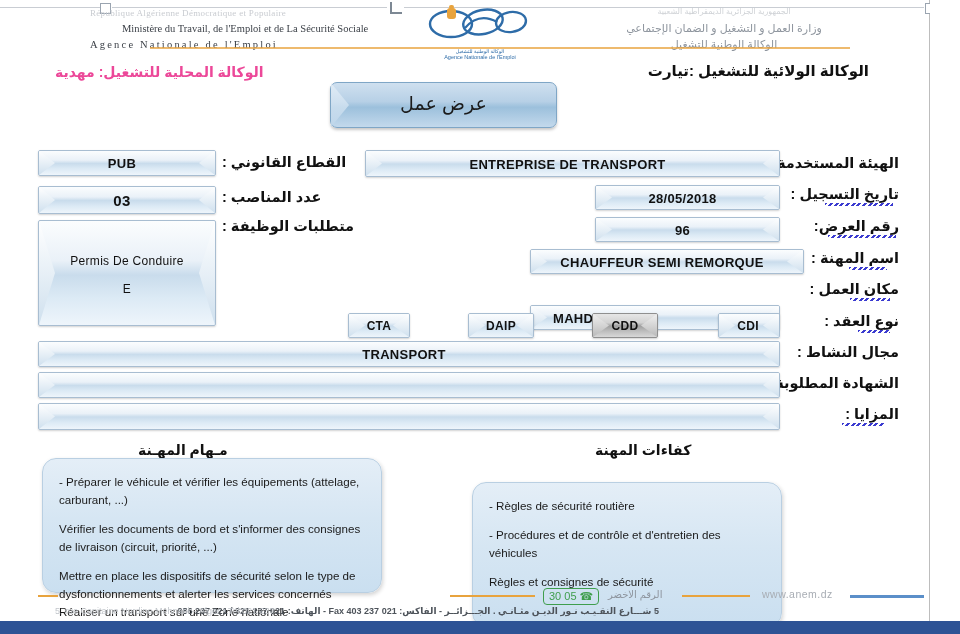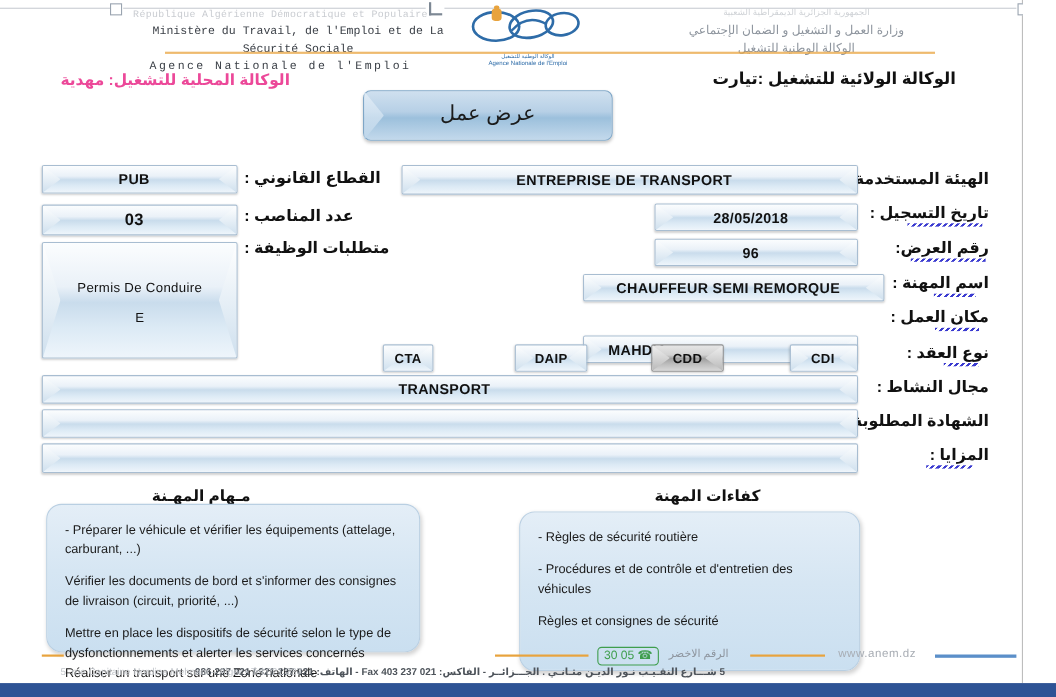--- a/index.html
+++ b/index.html
@@ -17,22 +17,22 @@
   .bottombar{position:absolute;left:0;top:621px;width:960px;height:13px;background:#2e5395;}
 
   
   .rulermark{position:absolute;width:9px;height:9px;border:1px solid #9aa4b0;background:#fff;}
   .rulerline{position:absolute;height:1px;background:#c9cdd3;}
   .rulerL{position:absolute;width:10px;height:10px;
      border-left:2px solid #7d8894;border-bottom:2px solid #7d8894;}
 
   
   .hdr-fr{position:absolute;left:90px;top:5px;width:330px;
-     font-family:Liberation Mono, monospace;
-     color:#6f7680;font-size:10.5px;line-height:16px;text-align:center;}
+     font-family:Liberation Serif, serif;
+     color:#6f7680;font-size:10.5px;line-height:16px;}
   .hdr-fr .l0{color:#c9ccd1;font-size:9px;letter-spacing:.3px;}
   .hdr-fr .l1{color:#3a3f46;margin-left:32px;}
   .hdr-fr .l2{color:#3a3f46;letter-spacing:2.2px;}
   .hdr-ar{position:absolute;right:40px;top:4px;width:330px;direction:rtl;text-align:center;
      color:#8e959e;font-size:11px;line-height:16px;letter-spacing:1px;}
   .hdr-ar .l0{color:#cfd2d6;font-size:8px;letter-spacing:.5px;}
   .logo{position:absolute;left:420px;top:2px;width:120px;text-align:center;}
   .logo .cap{font-size:5px;color:#2e6ca8;line-height:6px;letter-spacing:.2px;}
   .logo .cap2{font-size:5.5px;color:#2e6ca8;line-height:7px;}
   .hdr-rule{position:absolute;left:150px;top:47px;width:700px;height:2px;background:#e8a33d;opacity:.75;}
@@ -194,21 +194,21 @@
     <div class="arrow r"></div>
     <div class="txt small">CHAUFFEUR SEMI REMORQUE</div>
   </div>
 
   <div class="bar" style="left:530px;top:280px;width:250px;height:25px;margin-top:25px;">
     <div class="arrow"></div>
     <div class="arrow r"></div>
     <div class="txt small" style="text-align:left;padding-left:14px;">MAHDIA</div>
   </div>
 
-  <div class="bar small" style="left:348px;top:313px;width:46px;height:25px;">
+  <div class="bar small" style="left:348px;top:313px;width:62px;height:25px;">
     <div class="arrow"></div>
     <div class="arrow r"></div>
     <div class="txt" style="left:6px;right:6px;">CTA</div>
   </div>
   <div class="bar small" style="left:468px;top:313px;width:66px;height:25px;">
     <div class="arrow"></div>
     <div class="arrow r"></div>
     <div class="txt" style="left:6px;right:6px;">DAIP</div>
   </div>
   <div class="bar small sel" style="left:592px;top:313px;width:66px;height:25px;">
@@ -258,21 +258,21 @@
   </div>
 
   <div class="sec-hd" style="left:138px;top:442px;">مـهام المهـنة</div>
   <div class="panel" style="left:42px;top:458px;width:340px;height:135px;">
     <p>-  Préparer le véhicule et vérifier les équipements (attelage, carburant, ...)</p>
     <p>Vérifier les documents de bord et s'informer des consignes de livraison (circuit, priorité, ...)</p>
     <p>Mettre en place les dispositifs de sécurité selon le type de dysfonctionnements et alerter les services concernés Réaliser un transport sur une Zone nationale</p>
   </div>
 
   <div class="sec-hd" style="left:595px;top:442px;">كفاءات المهنة</div>
-  <div class="panel" style="left:472px;top:465px;width:310px;height:145px;">
+  <div class="panel" style="left:472px;top:482px;width:310px;height:145px;">
     <p>- Règles de sécurité routière</p>
     <p>- Procédures et de contrôle et d'entretien des véhicules</p>
     <p>Règles et consignes de sécurité</p>
   </div>
 
   <div class="ftr-line-o" style="left:38px;top:595px;width:20px;"></div>
   <div class="ftr-line-o" style="left:450px;top:595px;width:85px;"></div>
   <div class="green-box" style="left:543px;top:588px;">
     <span>30 05</span>
     <span>☎</span>

